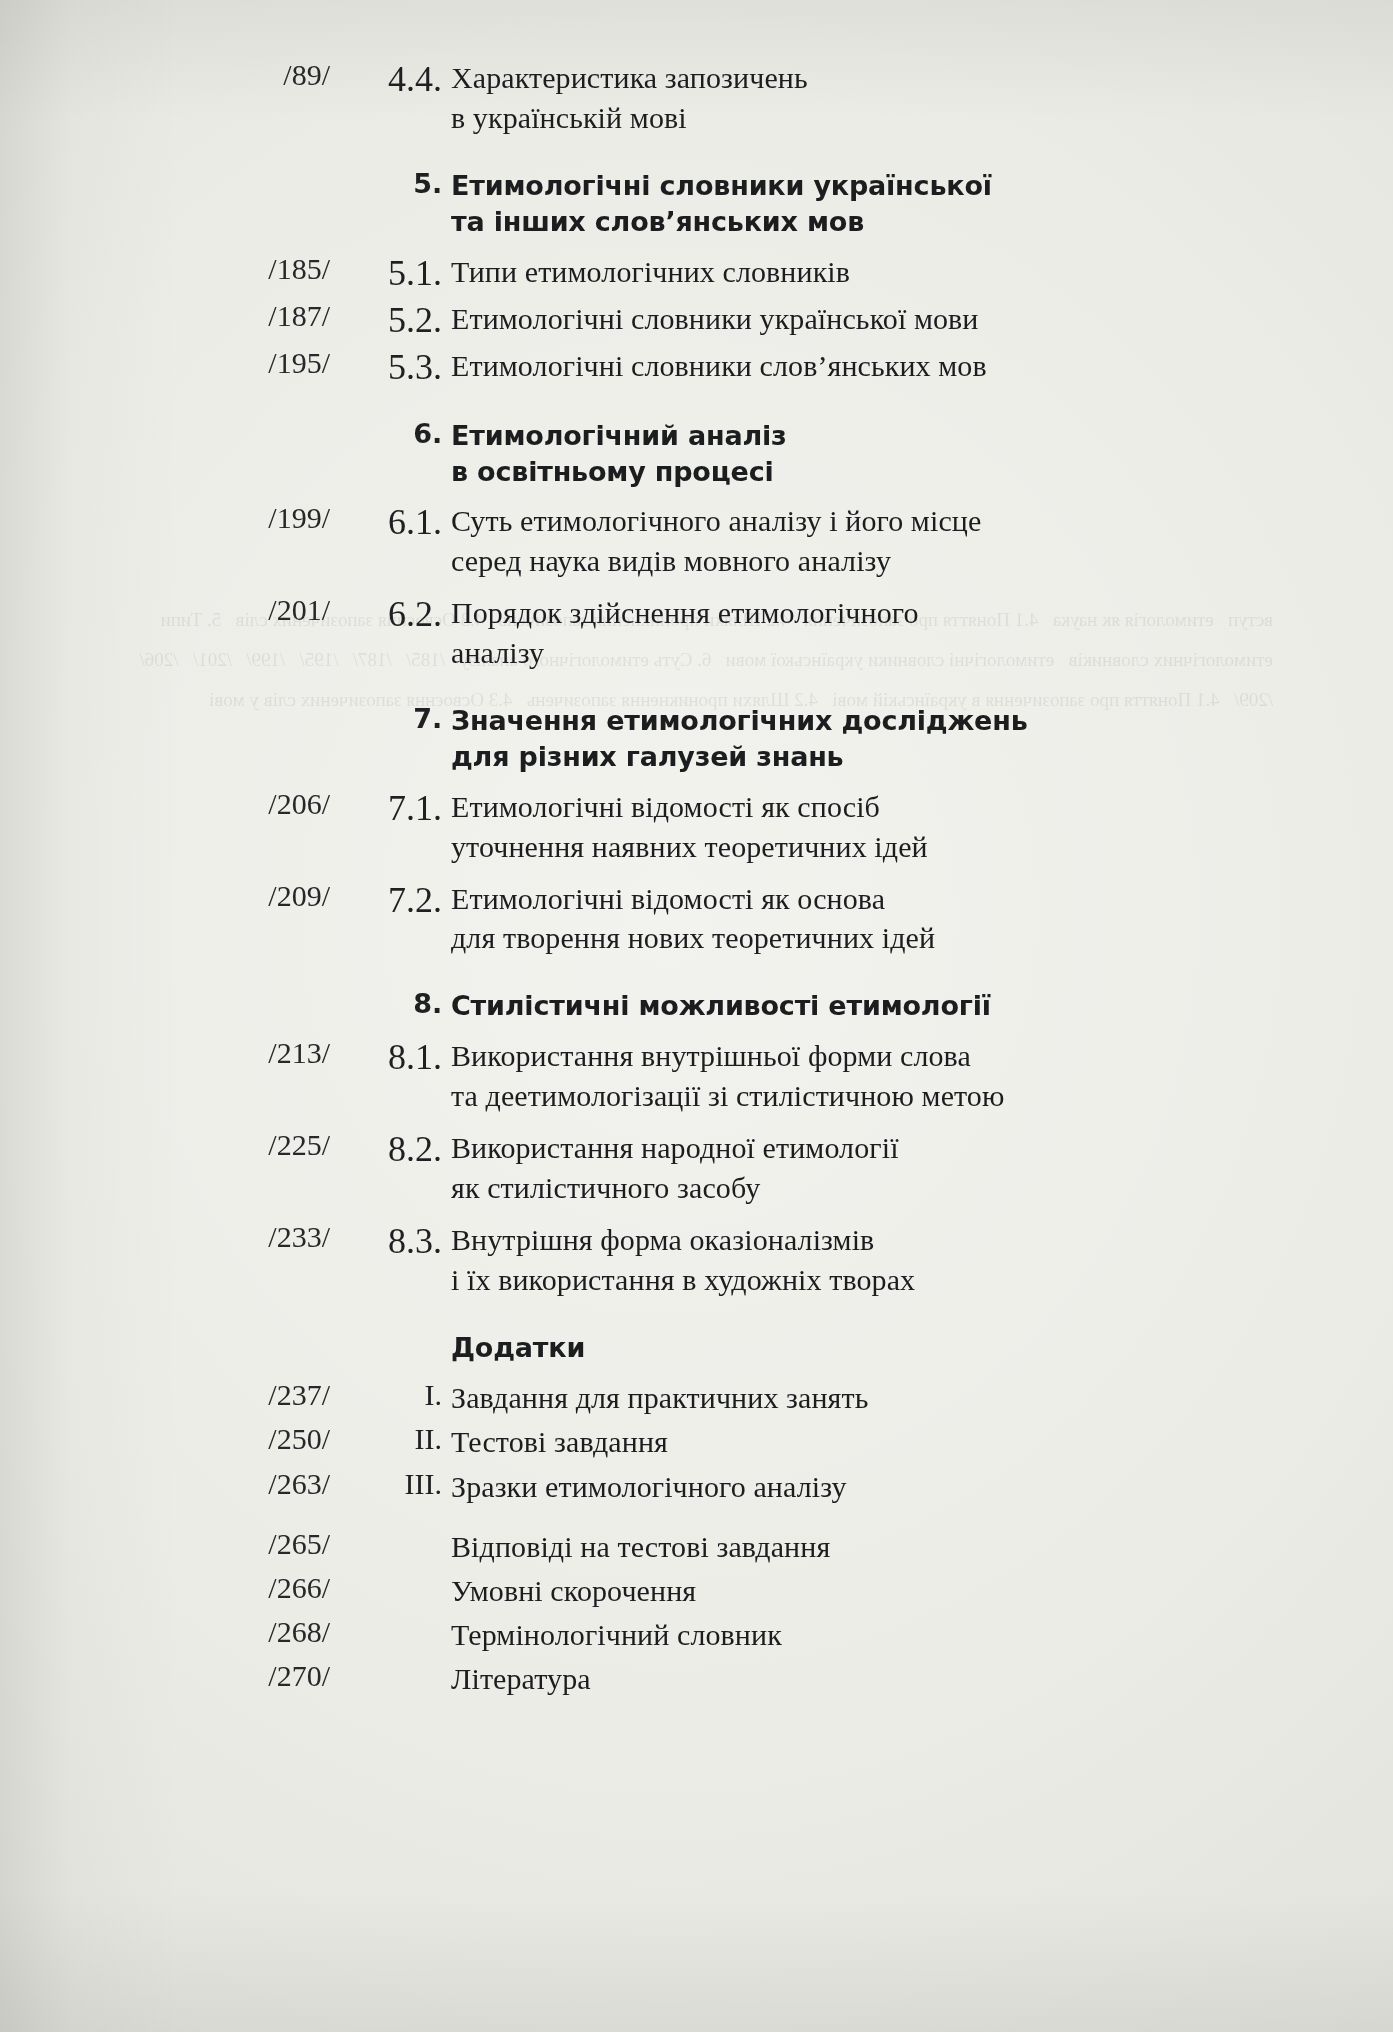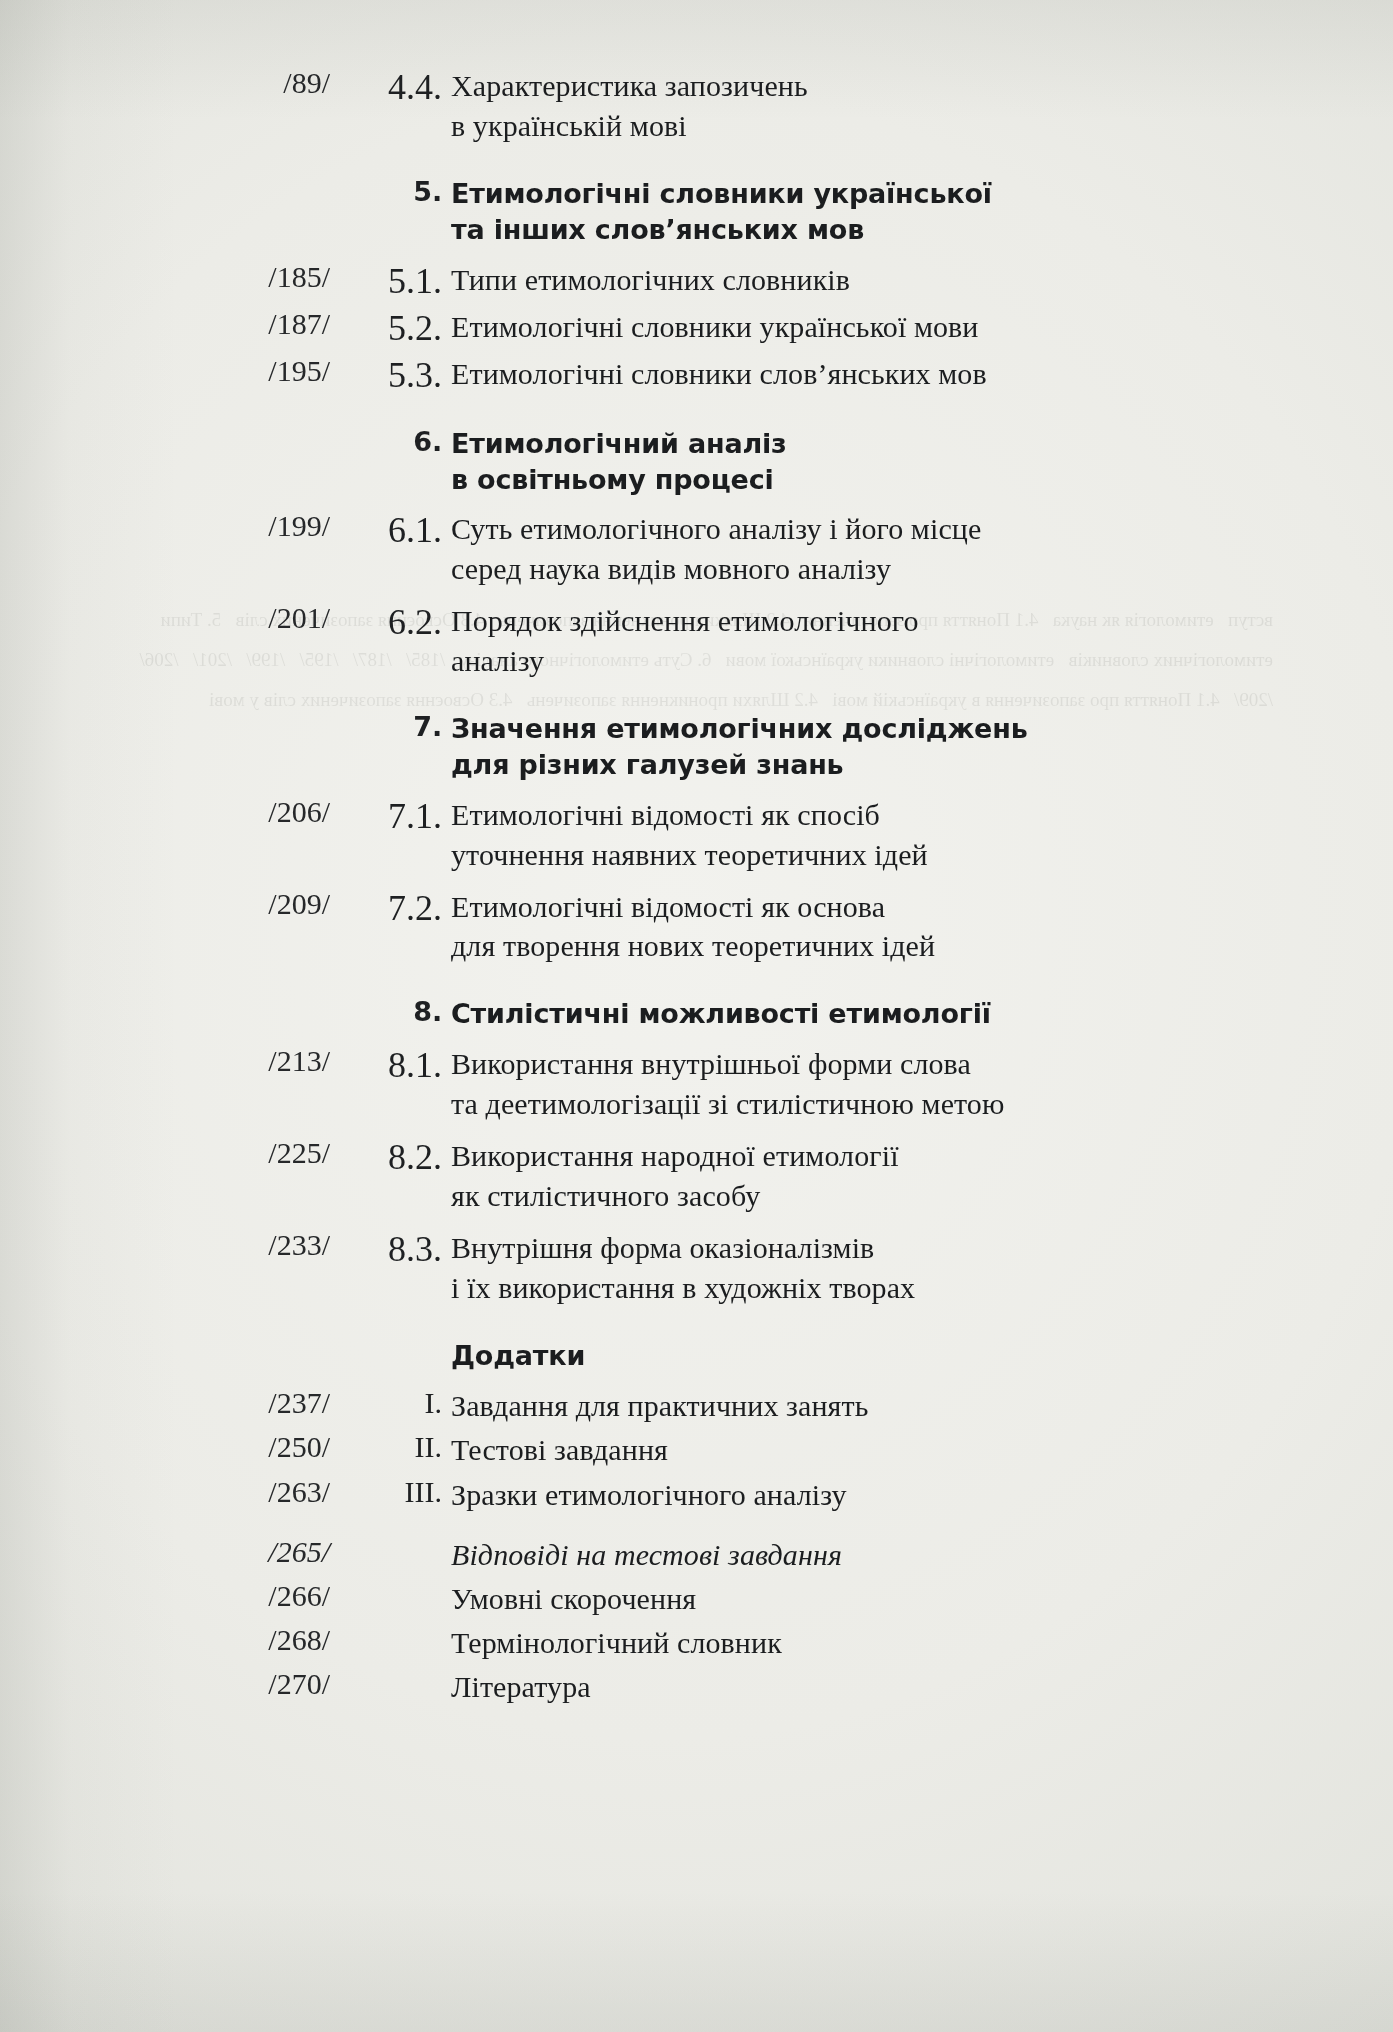--- a/index.html
+++ b/index.html
@@ -43,21 +43,21 @@
     filter: blur(0.4px);
     pointer-events: none;
     white-space: pre-wrap;
     padding: 600px 120px 0 120px;
     box-sizing: border-box;
     font-family: "Liberation Serif", serif;
   }
   .content {
     position: absolute;
     left: 0;
-    top: 8px;
+    top: 0;
     width: 1203px;
     padding: 48px 60px 0 60px;
     box-sizing: border-box;
   }
   .toc {
     width: 100%;
     border-collapse: collapse;
   }
   .toc td {
     vertical-align: top;
@@ -101,21 +101,21 @@
   .row-sub-first td { padding-top: 10px; }
   .sub-line2 { display: block; }
   .appendix-label {
     font-family: "DejaVu Sans", sans-serif;
     font-weight: bold;
     font-size: 27px;
   }
   .row-app .col-num { font-size: 30px; }
   .row-backmatter td { padding-top: 4px; }
   .gap-big td { padding-top: 30px; }
-  .gap-mid td { padding-top: 20px; font-style: italic; }
+  .gap-mid td { padding-top: 20px; }
 </style>
 </head>
 <body>
 
 <div class="page"></div>
 <div class="ghost">вступ   етимологія як наука   4.1 Поняття про запозичення   4.2 Шляхи проникнення запозичень   4.3 Освоєння запозичених слів   5. Типи етимологічних словників   етимологічні словники української мови   6. Суть етимологічного аналізу   /185/   /187/   /195/   /199/   /201/   /206/   /209/   4.1 Поняття про запозичення в українській мові   4.2 Шляхи проникнення запозичень   4.3 Освоєння запозичених слів у мові</div>
 
 <div class="content">
   <table class="toc">
     <tbody id="toc-body">

